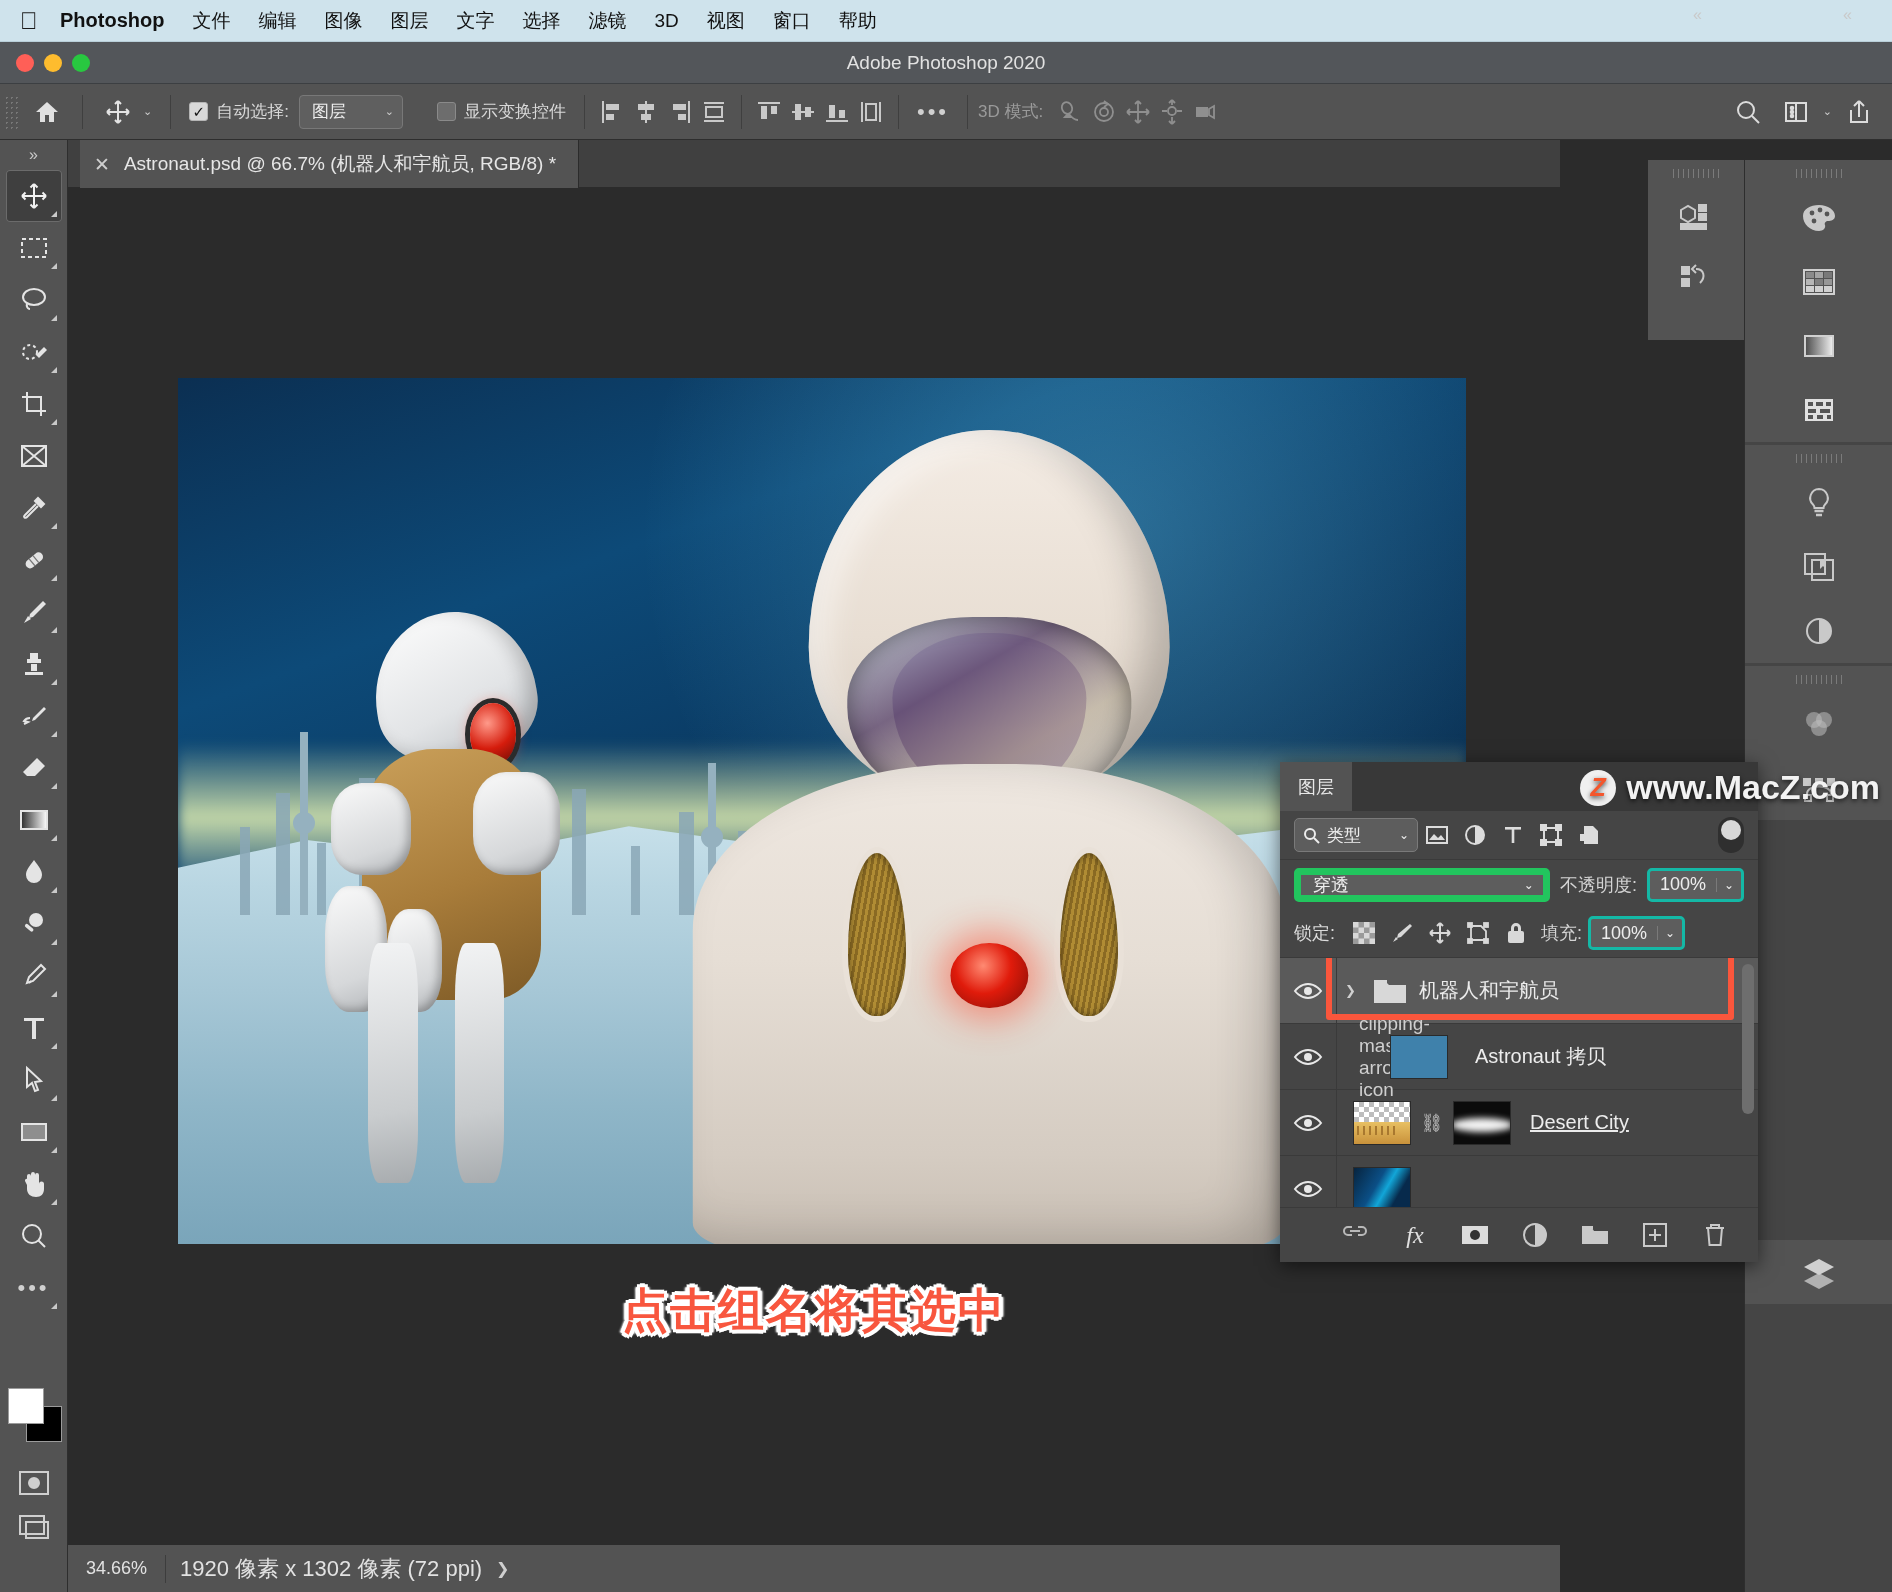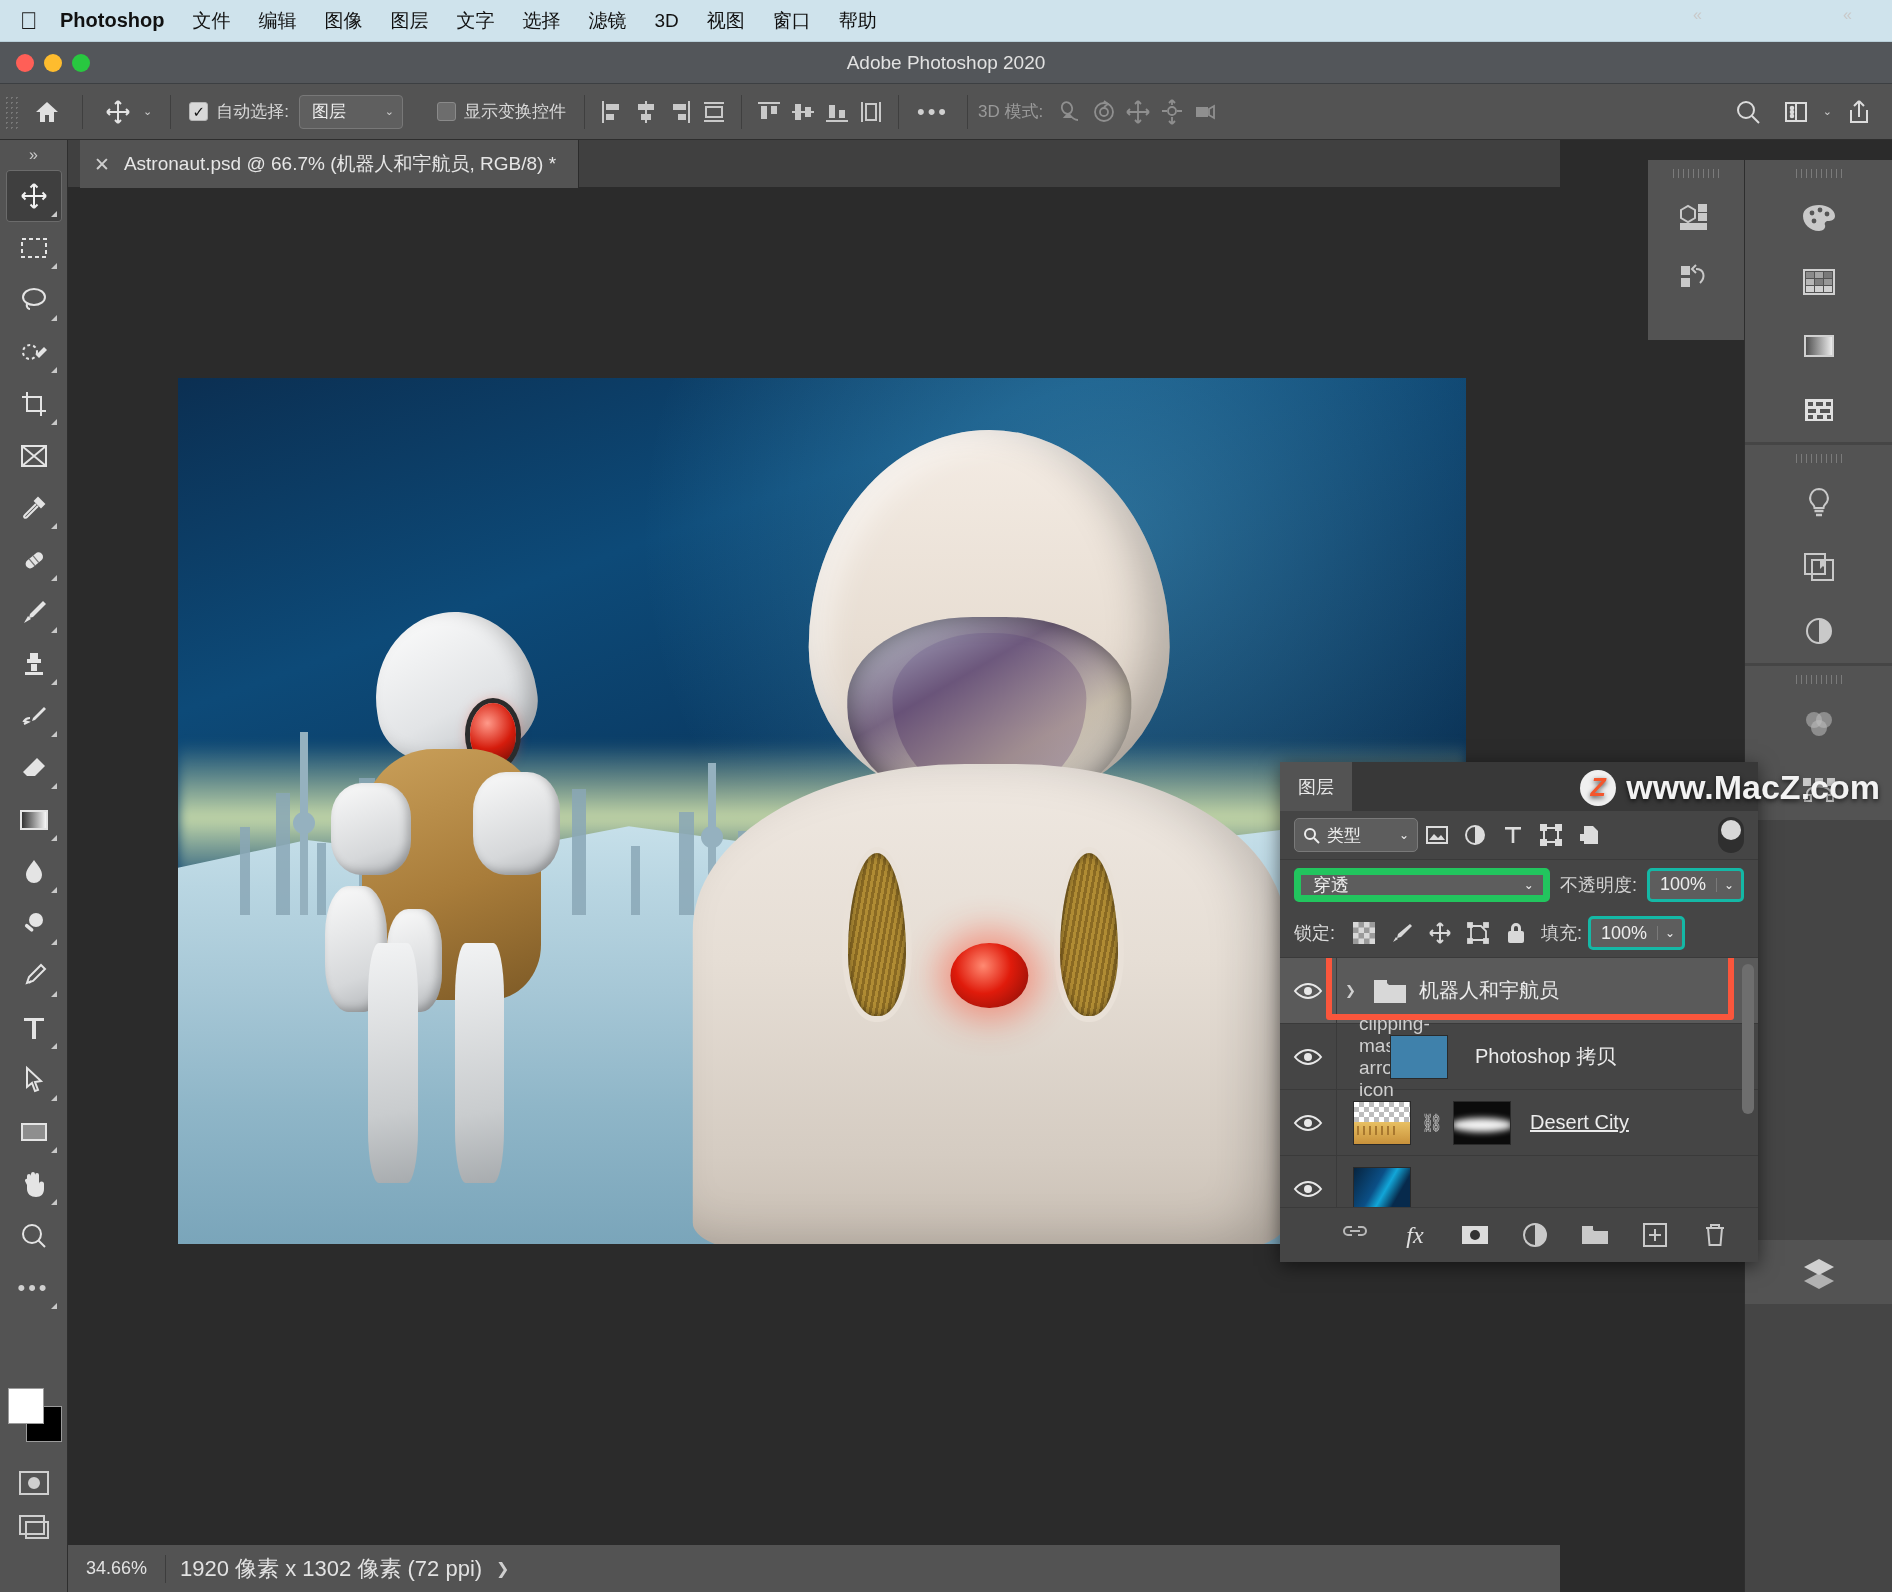--- a/index.html
+++ b/index.html
@@ -674,20 +674,21 @@
       <div class="helmet"></div>
       <div class="face"></div>
       <div class="visor"></div>
       <div class="suit"></div>
       <div class="vent" style="left:28%"></div>
       <div class="vent" style="left:61%"></div>
       <div class="redlight"></div>
     </div>
   </div>
 
+  <div id="annot">点击组名将其选中</div>
 </div>
 
 <div id="statusbar">
   <span class="zoom">34.66%</span>
   <span class="sep"></span>
   <span class="dims">1920 像素 x 1302 像素 (72 ppi)</span>
   <span class="arr">❯</span>
 </div>
 
 <div class="collapse" style="right:190px">«</div>
@@ -980,21 +981,21 @@
       <span class="eye">
         <svg width="30" height="20" viewBox="0 0 30 20" fill="none" stroke="#e8e8e8" stroke-width="2">
             <path d="M2 10s5-7 13-7 13 7 13 7-5 7-13 7S2 10 2 10z"></path>
             <circle cx="15" cy="10" r="3" fill="#e8e8e8"></circle>
           </svg>
       </span>
       <span class="lsep"></span>
       <span class="lcontent" style="padding-left:22px">
         <span class="clipmark">clipping-mask-arrow-icon</span>
         <span class="thumb solid"></span>
-        <span class="lname" style="margin-left:18px">Photoshop 拷贝</span>
+        <span class="lname" style="margin-left:18px">Astronaut 拷贝</span>
       </span>
     </div>
 
     <div class="layer">
       <span class="eye">
         <svg width="30" height="20" viewBox="0 0 30 20" fill="none" stroke="#e8e8e8" stroke-width="2">
             <path d="M2 10s5-7 13-7 13 7 13 7-5 7-13 7S2 10 2 10z"></path>
             <circle cx="15" cy="10" r="3" fill="#e8e8e8"></circle>
           </svg>
       </span>

